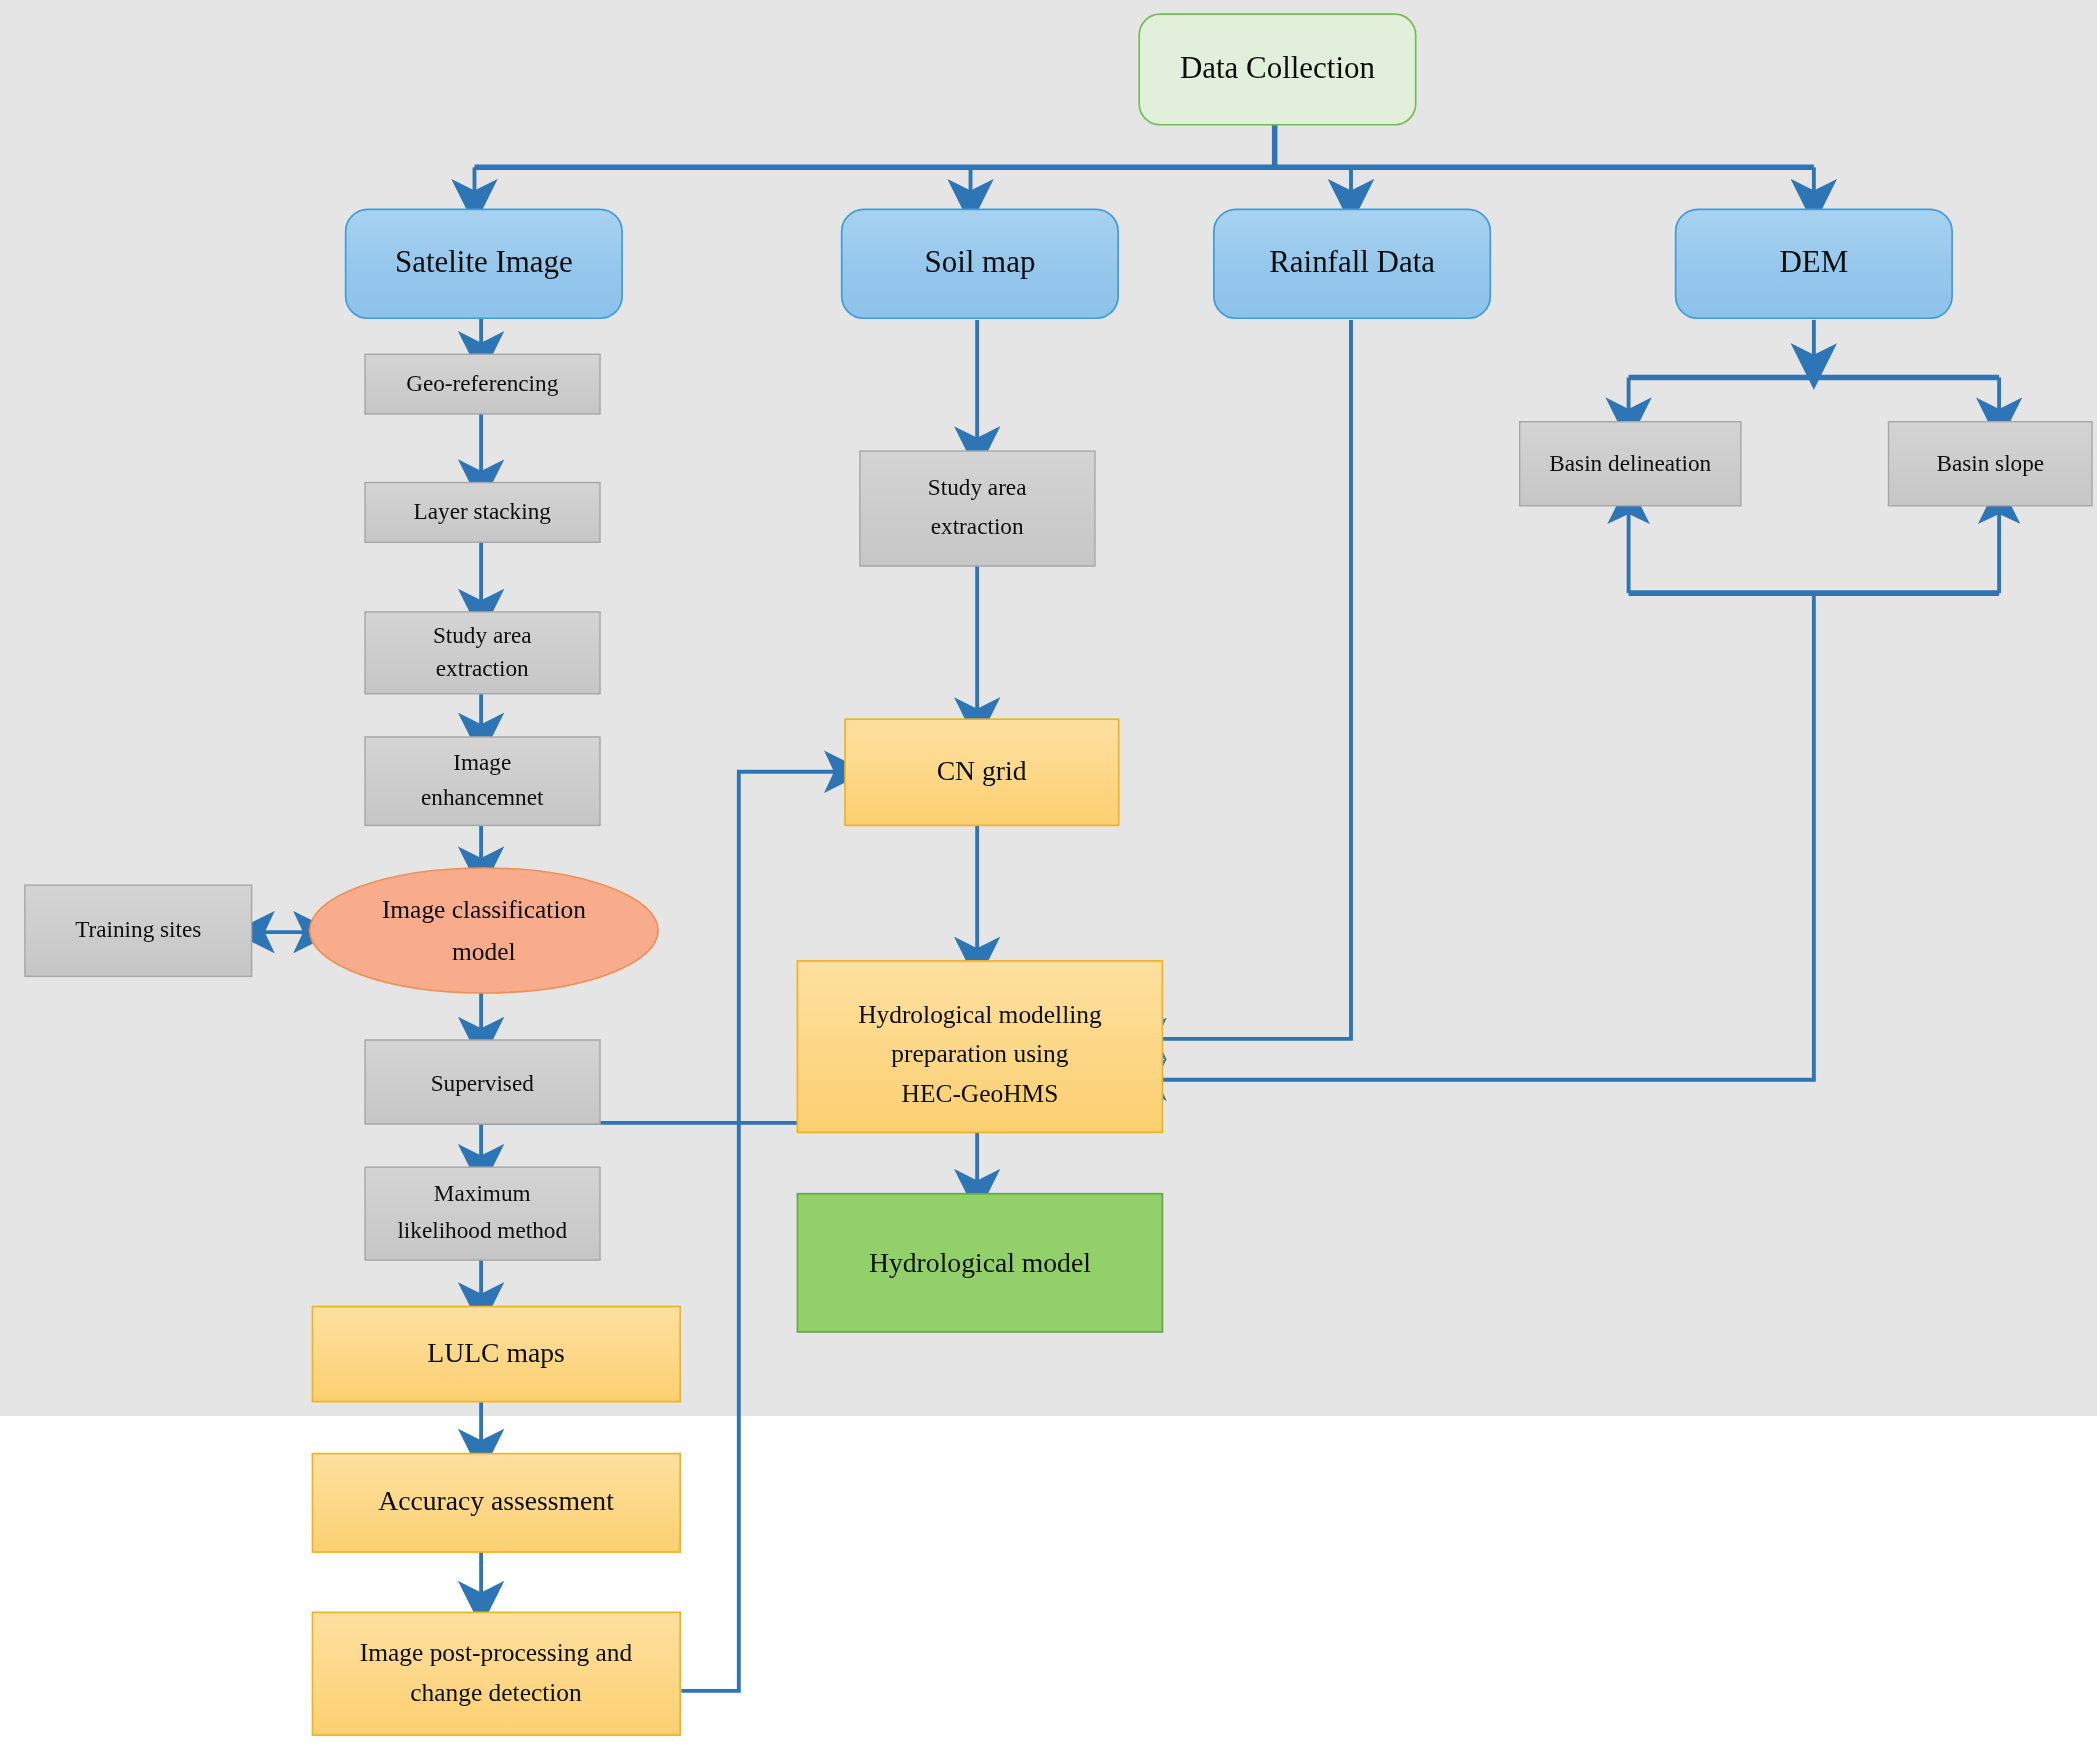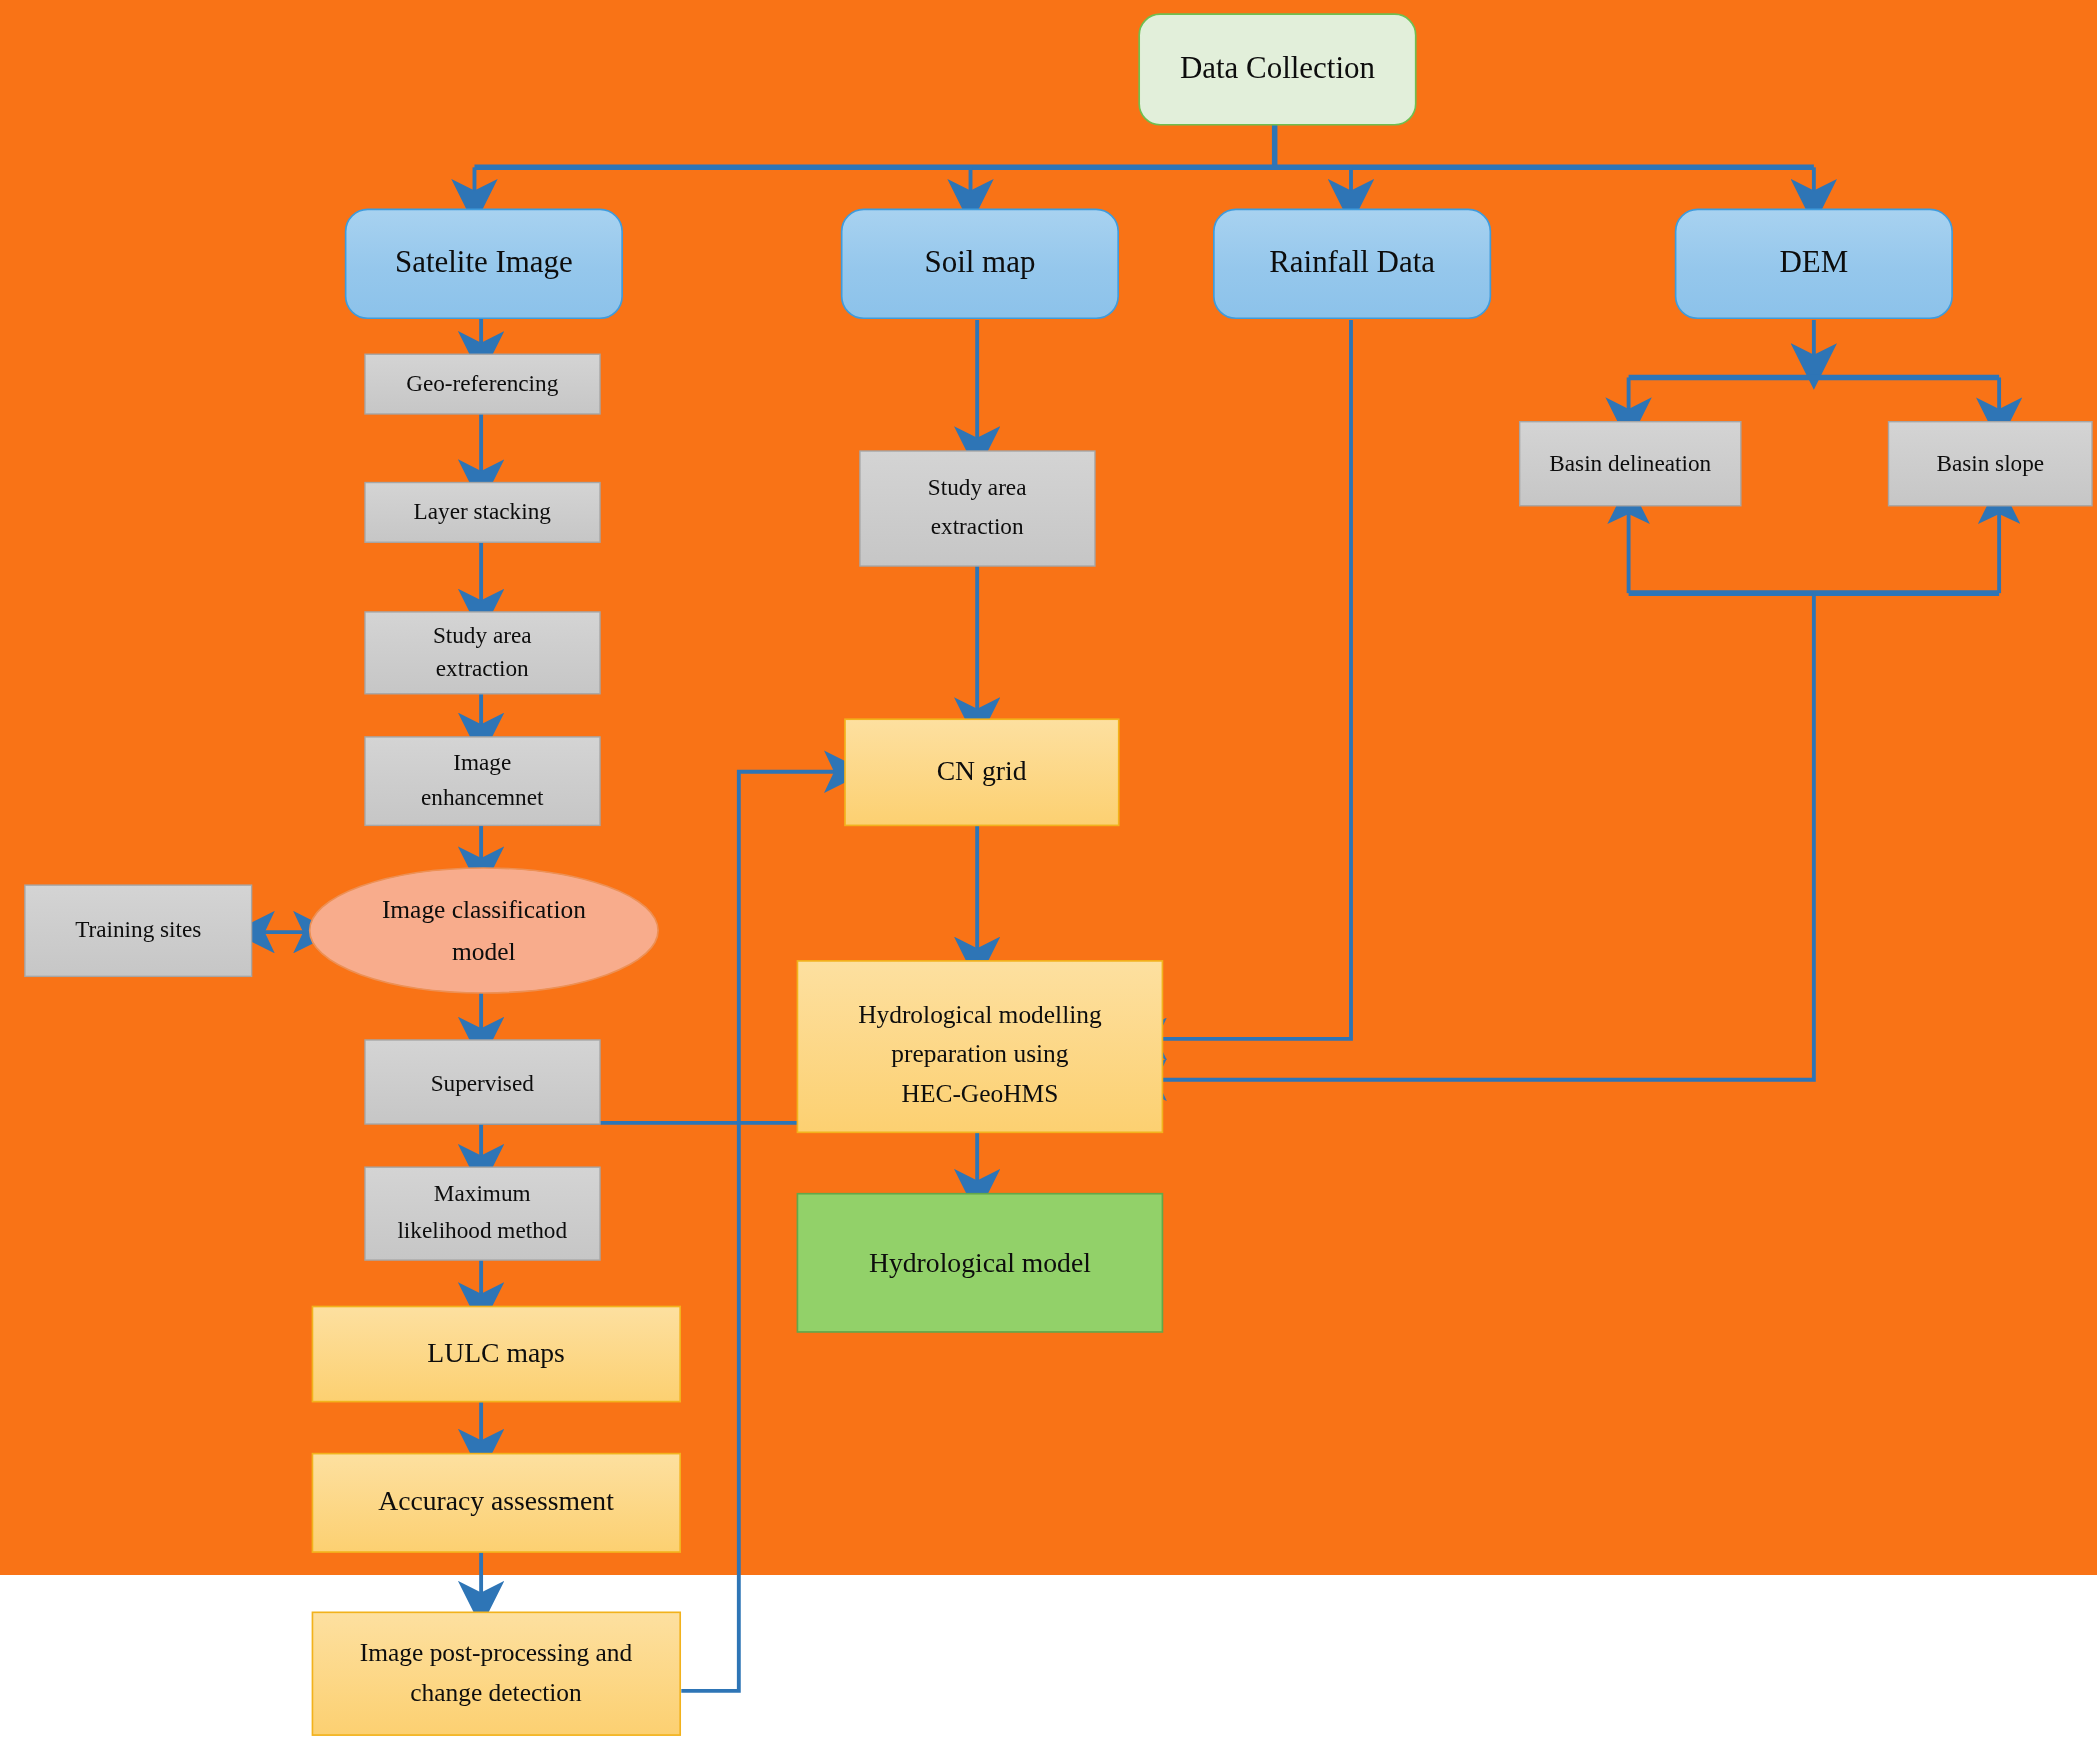--- a/index.html
+++ b/index.html
@@ -10,22 +10,22 @@
   }
   body {
     width: 2097px;
     height: 1752px;
     font-family: "Liberation Serif", "DejaVu Serif", serif;
     overflow: hidden;
   }
   #flowchart-root {
     position: relative;
     width: 2097px;
-    height: 1575px;
-    background: #f97316;
+    height: 1416px;
+    background: #e5e5e5;
   }
   svg.diagram {
     display: block;
     width: 2097px;
     height: 1752px;
   }
   .node-label {
     font-family: "Liberation Serif", "DejaVu Serif", serif;
     fill: #0d0d0d;
     text-anchor: middle;

